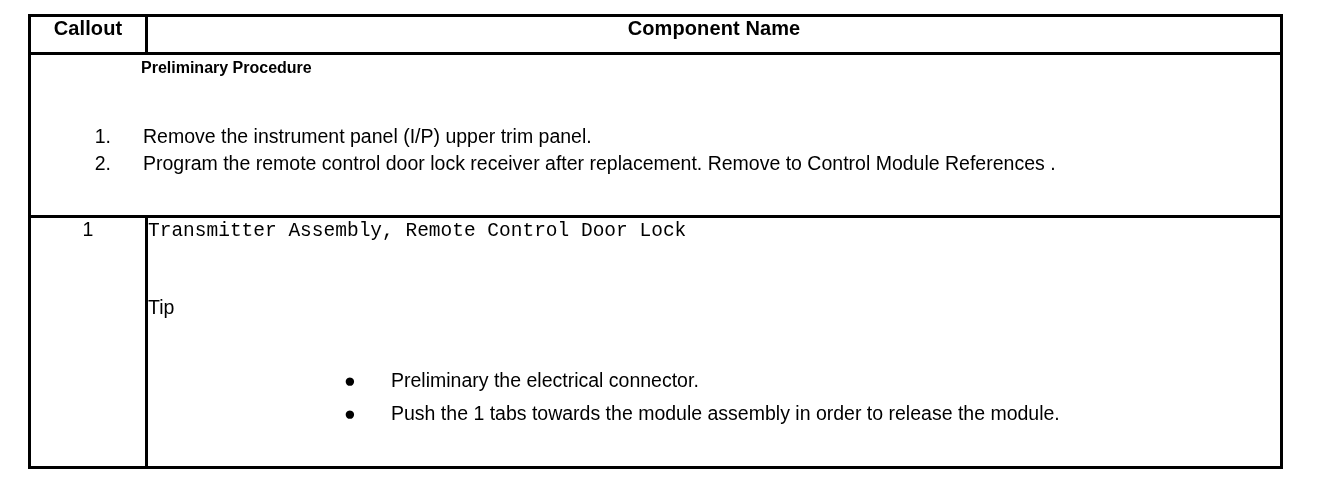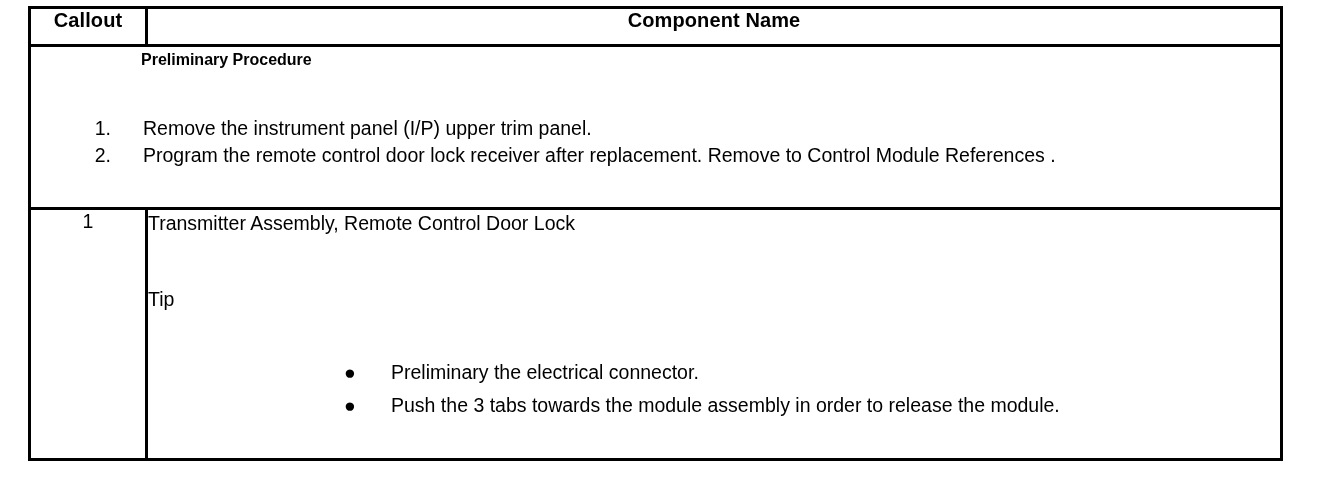--- a/index.html
+++ b/index.html
@@ -19,21 +19,21 @@
     position: relative;
     width: 1344px;
     height: 500px;
     background: #ffffff;
   }
 
   
   .proc-table {
     position: absolute;
     left: 28px;
-    top: 6px;
+    top: 14px;
     width: 1252px;
     border-collapse: collapse;
     table-layout: fixed;
     background: #ffffff;
   }
 
   .proc-table td,
   .proc-table th {
     border: 3px solid #000000;
     padding: 0;
@@ -97,20 +97,21 @@
     padding: 0 4px;
   }
   .detail-cell {
     padding: 8px 0 10px 6px;
   }
   .detail-title {
     font-size: 19.5px;
     line-height: 26px;
     margin: 0;
     white-space: nowrap;
+    font-family: Liberation Mono, monospace;
   }
   .detail-tip {
     font-size: 19.5px;
     font-weight: normal;
     line-height: 26px;
     margin: 50px 0 0 0;
   }
   .tip-list {
     list-style: none;
     margin: 44px 0 0 0;
@@ -169,21 +170,21 @@
         <td class="detail-cell">
           <div class="detail-title">Transmitter Assembly, Remote Control Door Lock</div>
           <div class="detail-tip">Tip</div>
           <ul class="tip-list">
             <li>
               <span class="bullet">●</span>
               <span class="txt">Preliminary the electrical connector.</span>
             </li>
             <li>
               <span class="bullet">●</span>
-              <span class="txt">Push the 3 tabs towards the module assembly in order to release the module.</span>
+              <span class="txt">Push the 1 tabs towards the module assembly in order to release the module.</span>
             </li>
           </ul>
         </td>
       </tr>
 
     </tbody>
   </table>
 
 </div>
 

